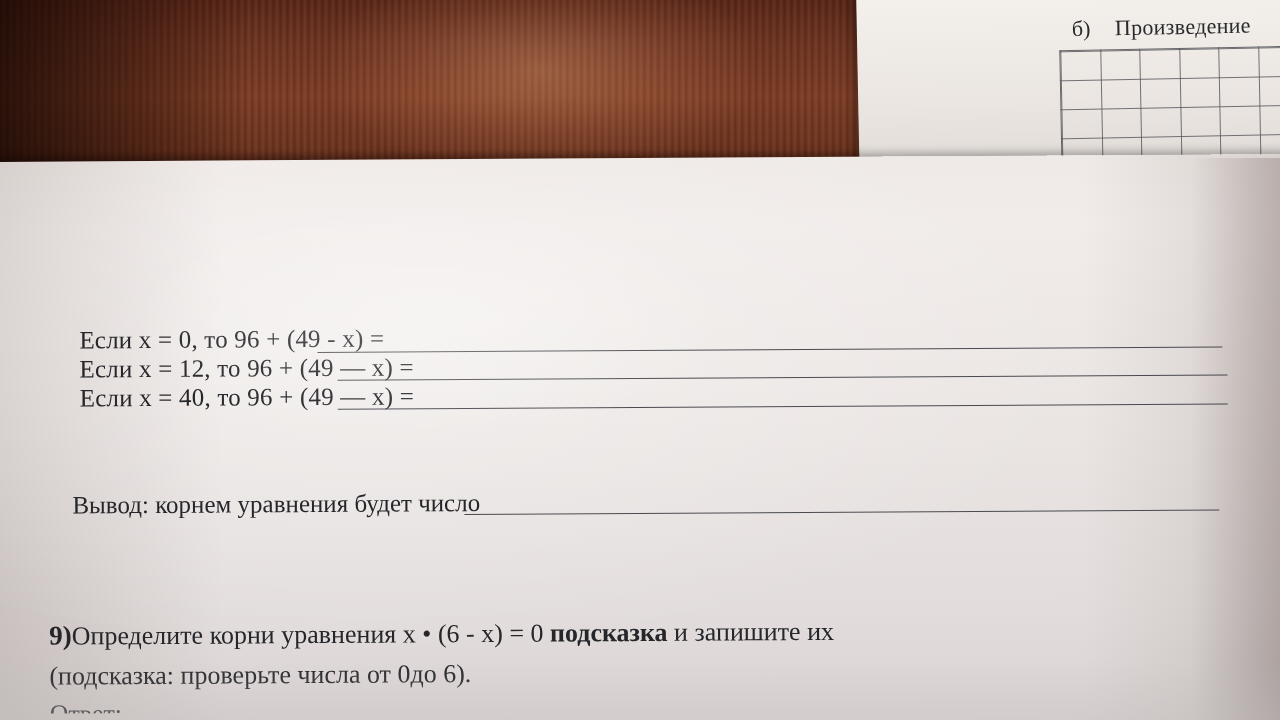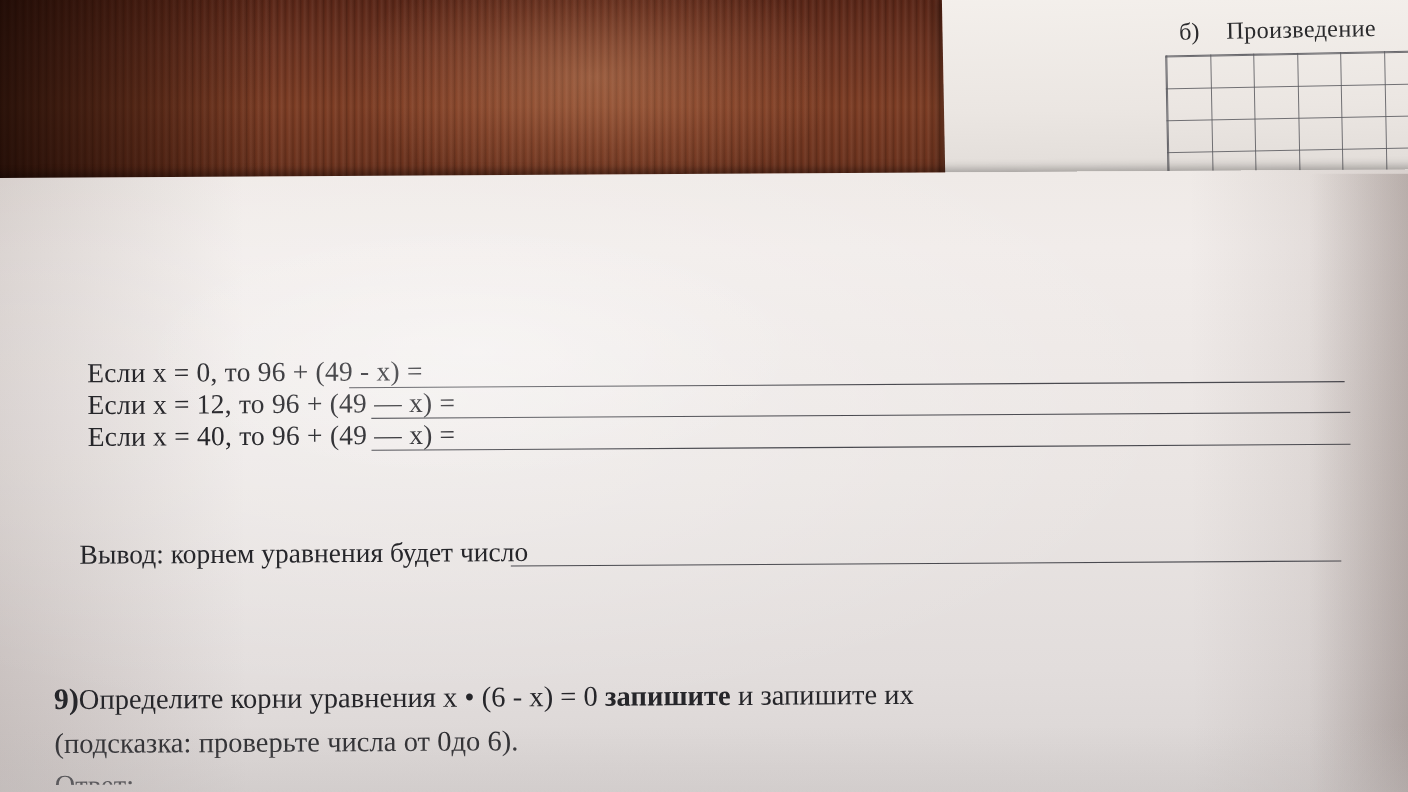--- a/index.html
+++ b/index.html
@@ -219,21 +219,21 @@
           <span class="eq-rule"></span>
         </div>
       </div>
 
       <div class="conclusion">
         <span>Вывод: корнем уравнения будет число</span>
         <span class="c-rule"></span>
       </div>
 
       <div class="task13">
-        <span class="num">9)</span><span>Определите корни уравнения x • (6 - x) = 0 </span><span class="bold">запишите</span><span> и запишите их</span>
+        <span class="num">9)</span><span>Определите корни уравнения x • (6 - x) = 0 </span><span class="bold">подсказка</span><span> и запишите их</span>
         <span class="line2">(подсказка: проверьте числа от 0до 6).</span>
       </div>
 
       <div class="task13-cut">Ответ:</div>
 
     </div>
   </div>
 
   <div class="glare"></div>
   <div class="right-shadow"></div>

